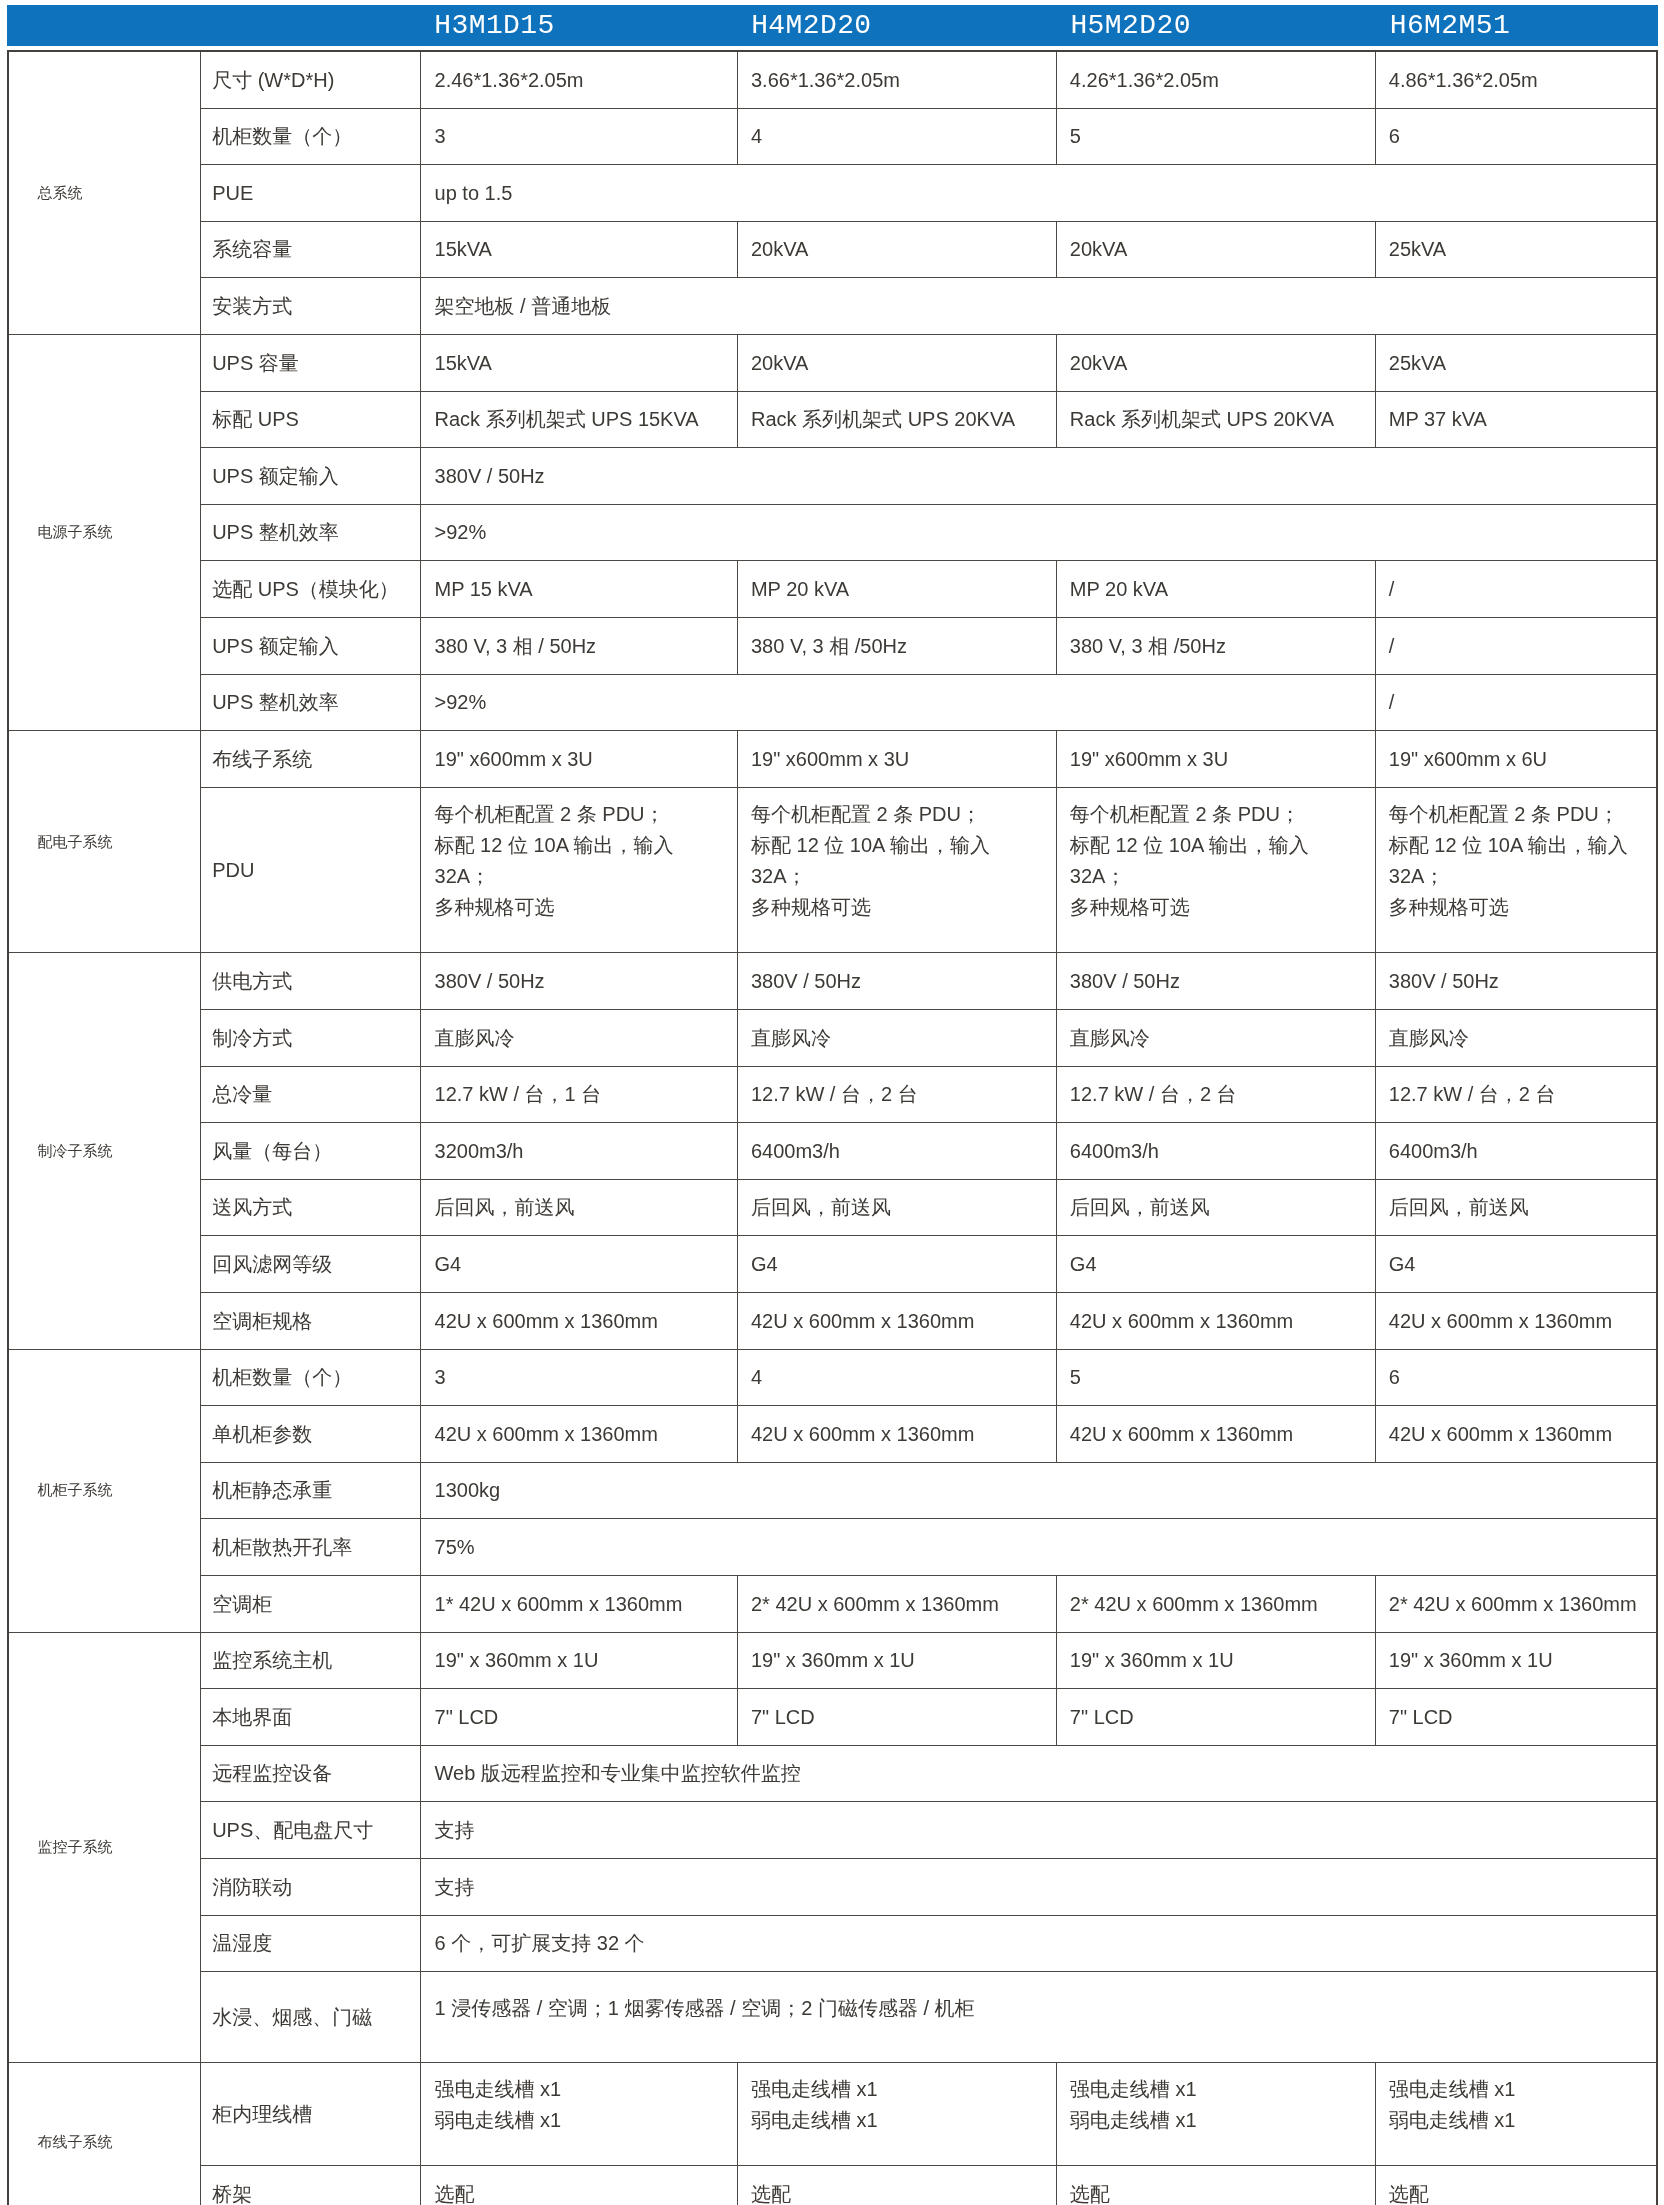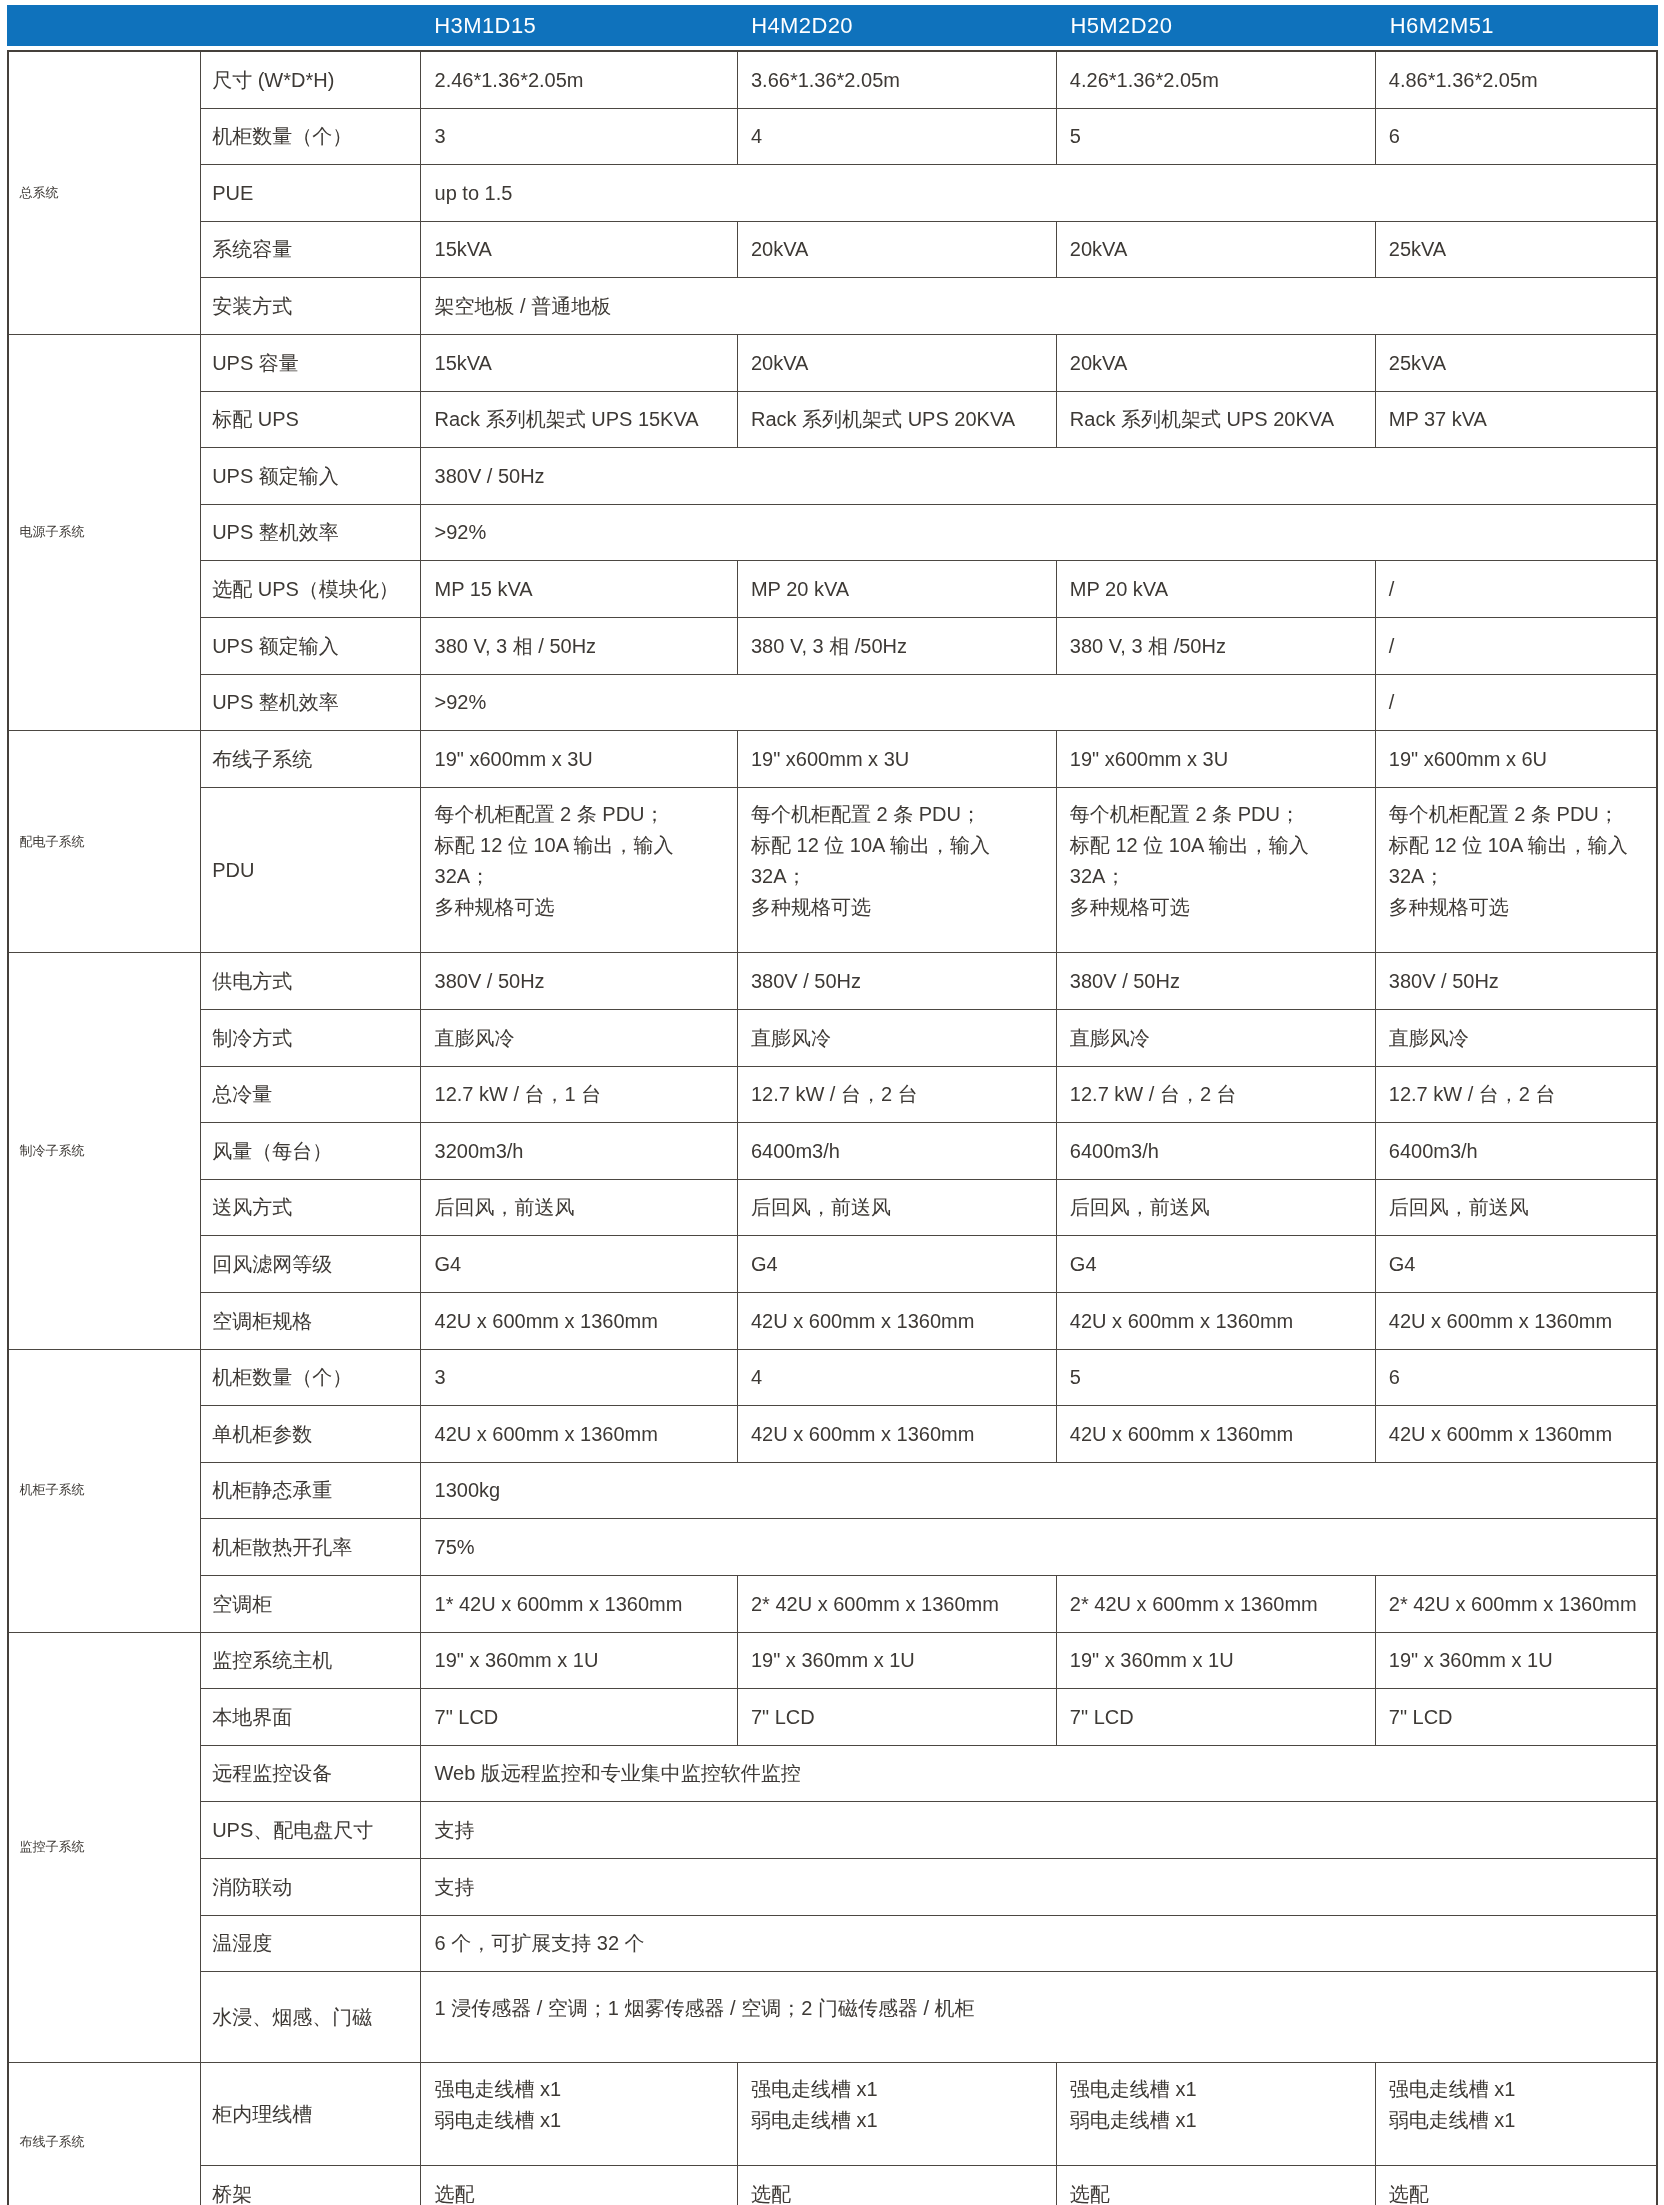--- a/index.html
+++ b/index.html
@@ -15,25 +15,26 @@
   .thead {
     display: grid;
     grid-template-columns: 11.67% 13.39% 19.19% 19.34% 19.34% 17.07%;
     background: #0f72bc;
     height: 41px;
     align-items: center;
     margin-bottom: 4.1px;
   }
   .thead .model {
     color: #ffffff;
-    font-size: 22px;
+    font-size: 28px;
     padding-left: 14px;
     letter-spacing: 0.4px;
     white-space: nowrap;
     overflow: hidden;
+    font-family: Liberation Mono, monospace;
   }
 
   
   table.spec {
     width: 100%;
     border-collapse: collapse;
     table-layout: fixed;
     border: 2.5px solid #45403b;
   }
   table.spec td {
@@ -41,22 +42,22 @@
     height: 49px;
     font-size: 20px;
     line-height: 26.4px;
     color: #3d3935;
     padding: 3.3px 8.3px 3.3px 13.2px;
     vertical-align: middle;
     white-space: pre-line;
     overflow: hidden;
   }
   table.spec td.group {
-    padding-left: 11px;
-    font-size: 13px;
+    padding-left: 29px;
+    font-size: 15px;
     background: #ffffff;
   }
   table.spec td.label { padding-left: 11.6px; }
   table.spec td.cell-multi {
     line-height: 31px;
     padding-top: 11.6px;
     padding-bottom: 29px;
   }
 </style>
 </head>

